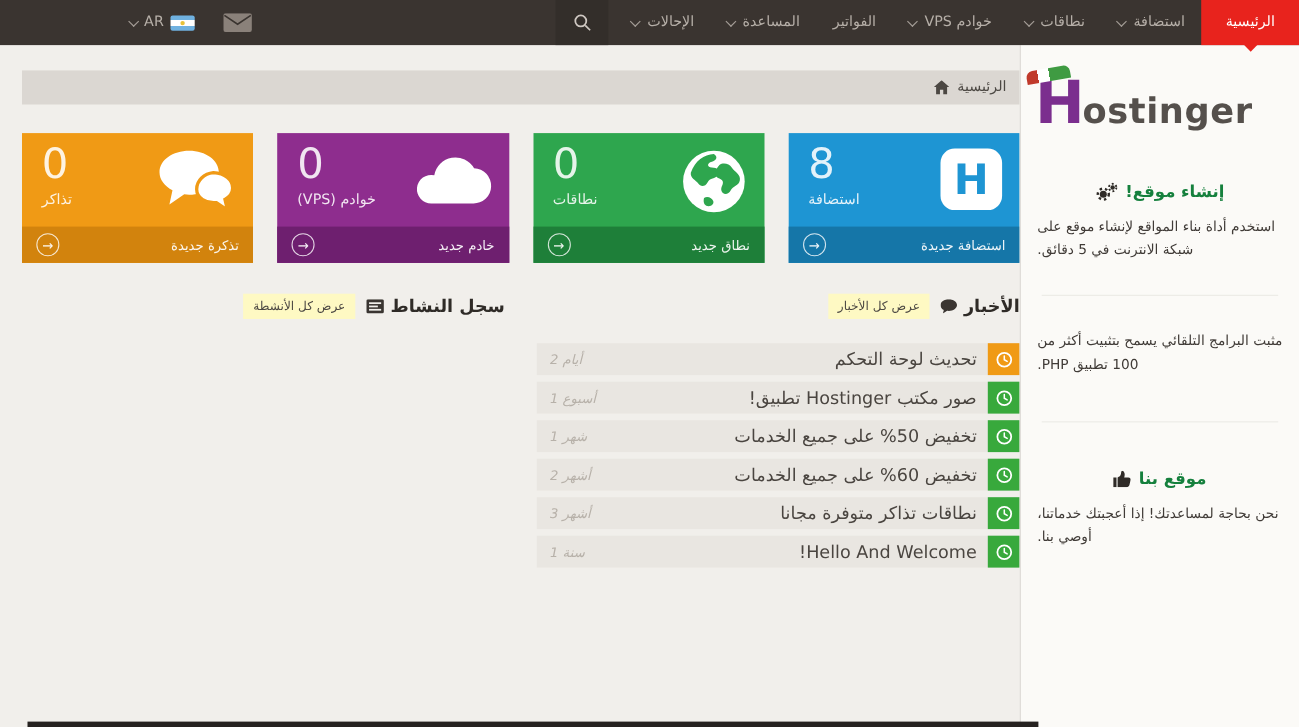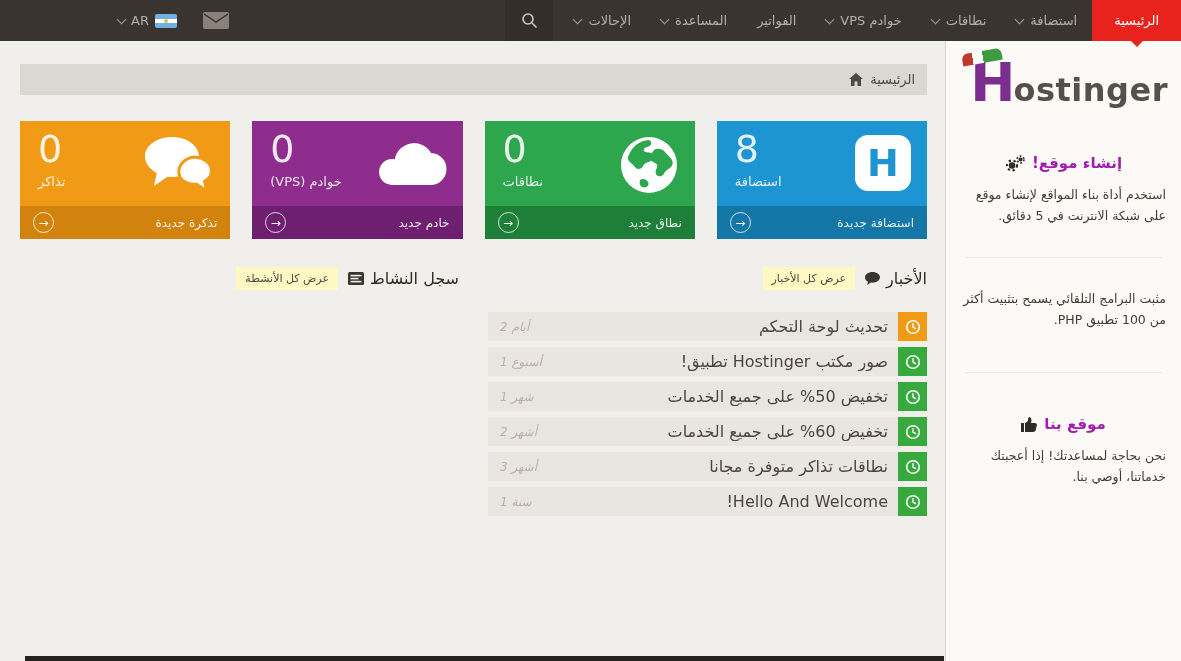--- a/index.html
+++ b/index.html
@@ -33,35 +33,35 @@
   .tile-icon{margin-top:8px;display:flex;align-items:center;}
   .tile-foot{direction:ltr;height:33px;display:flex;align-items:center;justify-content:space-between;padding:0 13px;}
   .arrow-circle{width:19px;height:19px;border:1px solid rgba(255,255,255,.8);border-radius:50%;color:rgba(255,255,255,.92);display:flex;align-items:center;justify-content:center;font-size:12px;line-height:1;cursor:pointer;}
   .tile-action{font-size:12px;color:rgba(255,255,255,.92);direction:rtl;cursor:pointer;}
   .h-badge{width:56px;height:56px;background:#fff;border-radius:13px;display:flex;align-items:center;justify-content:center;font-weight:bold;font-size:38px;line-height:1;}
 
   
   .panels{display:flex;gap:29px;margin-top:28px;}
   .panel{flex:1;min-width:0;}
   .panel-head{display:flex;align-items:center;gap:10px;}
-  .panel-title{font-size:16px;font-weight:normal;color:#2f2b27;display:flex;align-items:center;gap:6px;}
+  .panel-title{font-size:16px;font-weight:bold;color:#2f2b27;display:flex;align-items:center;gap:6px;}
   .view-all{background:#fef9c3;color:#4c4843;font-size:11px;padding:5px 9px;border:none;cursor:pointer;font-family:inherit;}
   .news-list{margin-top:22px;display:flex;flex-direction:column;gap:6px;}
   .news-row{height:29px;background:#e9e6e1;display:flex;align-items:center;cursor:pointer;}
   .news-badge{width:29px;height:29px;flex:0 0 29px;display:flex;align-items:center;justify-content:center;}
   .news-title{flex:1;padding:0 10px;font-size:16px;color:#4a4540;white-space:nowrap;overflow:hidden;}
   .news-date{padding:0 12px;font-size:12px;font-style:italic;color:#b7b1a9;direction:ltr;white-space:nowrap;}
 
   
-  .sidebar{position:absolute;top:41px;right:0;width:236px;bottom:0;background:#fbfaf7;border-right:none;border-left:1px solid #d9d6d1;box-sizing:border-box;padding:9px 13px;text-align:right;}
+  .sidebar{position:absolute;top:41px;right:0;width:254px;bottom:0;background:#fbfaf7;border-right:none;border-left:1px solid #d9d6d1;box-sizing:border-box;padding:20px 13px;text-align:left;}
   .logo{direction:ltr;display:inline-block;position:relative;margin:6px auto 44px;cursor:pointer;}
   .logo-h{color:#7b2e8e;font-size:54px;font-weight:bold;letter-spacing:-2px;line-height:1;}
   .logo-rest{color:#55504c;font-size:32px;font-weight:bold;letter-spacing:.5px;}
   .logo-flag{position:absolute;left:-8px;top:-5px;width:40px;height:12px;border-radius:6px 6px 0 0;background:linear-gradient(90deg,#c0392b 0 26%,#ffffff 26% 52%,#3f9b42 52% 100%);transform:rotate(-10deg);}
-  .side-head{font-size:15px;font-weight:bold;color:#a21caf;display:flex;align-items:center;justify-content:center;gap:7px;margin:0 0 12px;}
+  .side-head{font-size:15px;font-weight:bold;color:#15803d;display:flex;align-items:center;justify-content:center;gap:7px;margin:0 0 12px;}
   .side-text{font-size:12.5px;color:#403b37;line-height:1.7;margin:0 2px;}
   .side-hr{border:none;border-top:1px solid #eceae5;margin:30px 6px;}
   .side-hr.big{margin:42px 6px;}
 
   .bottom-bar{position:absolute;bottom:0;left:25px;right:237px;height:5px;background:#262220;}
 </style>
 </head>
 <body>
 <div id="app">
 

